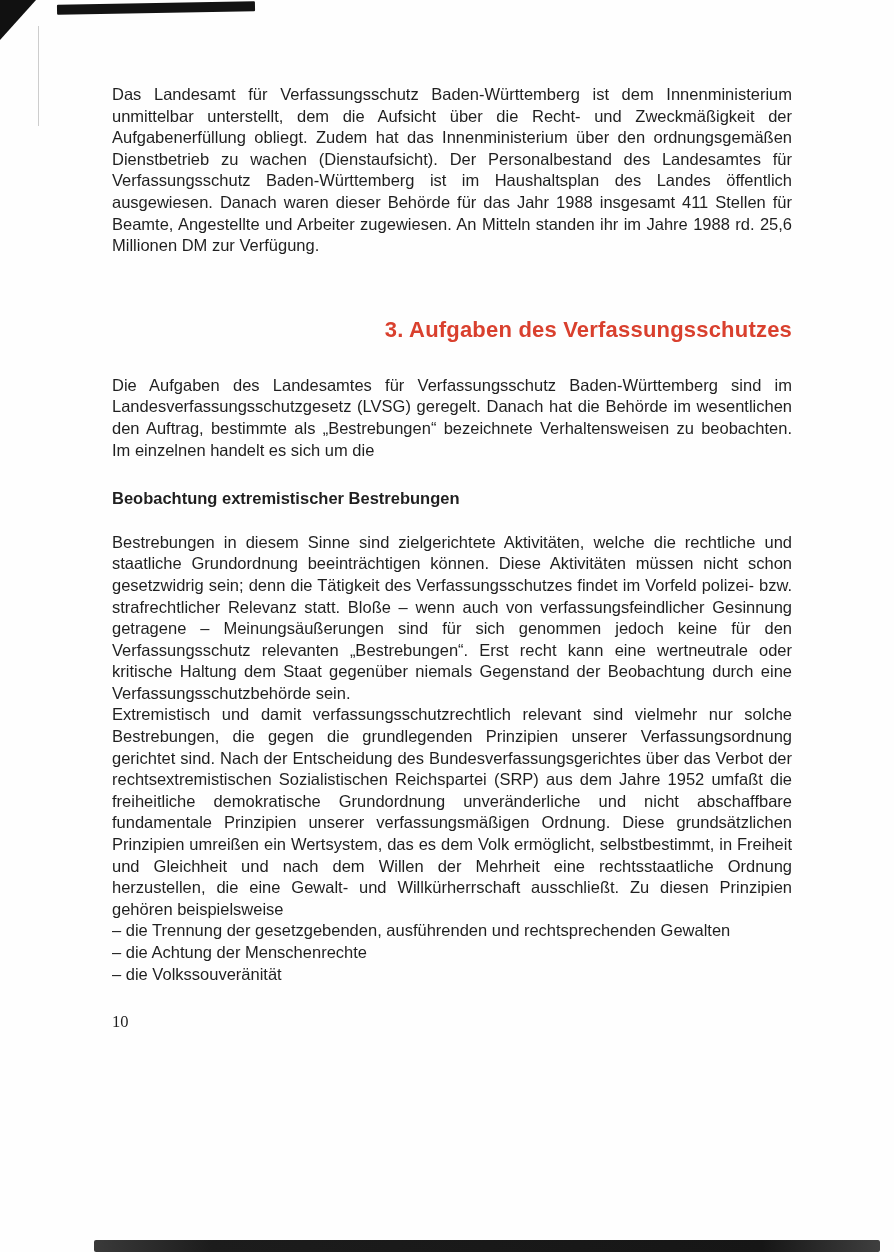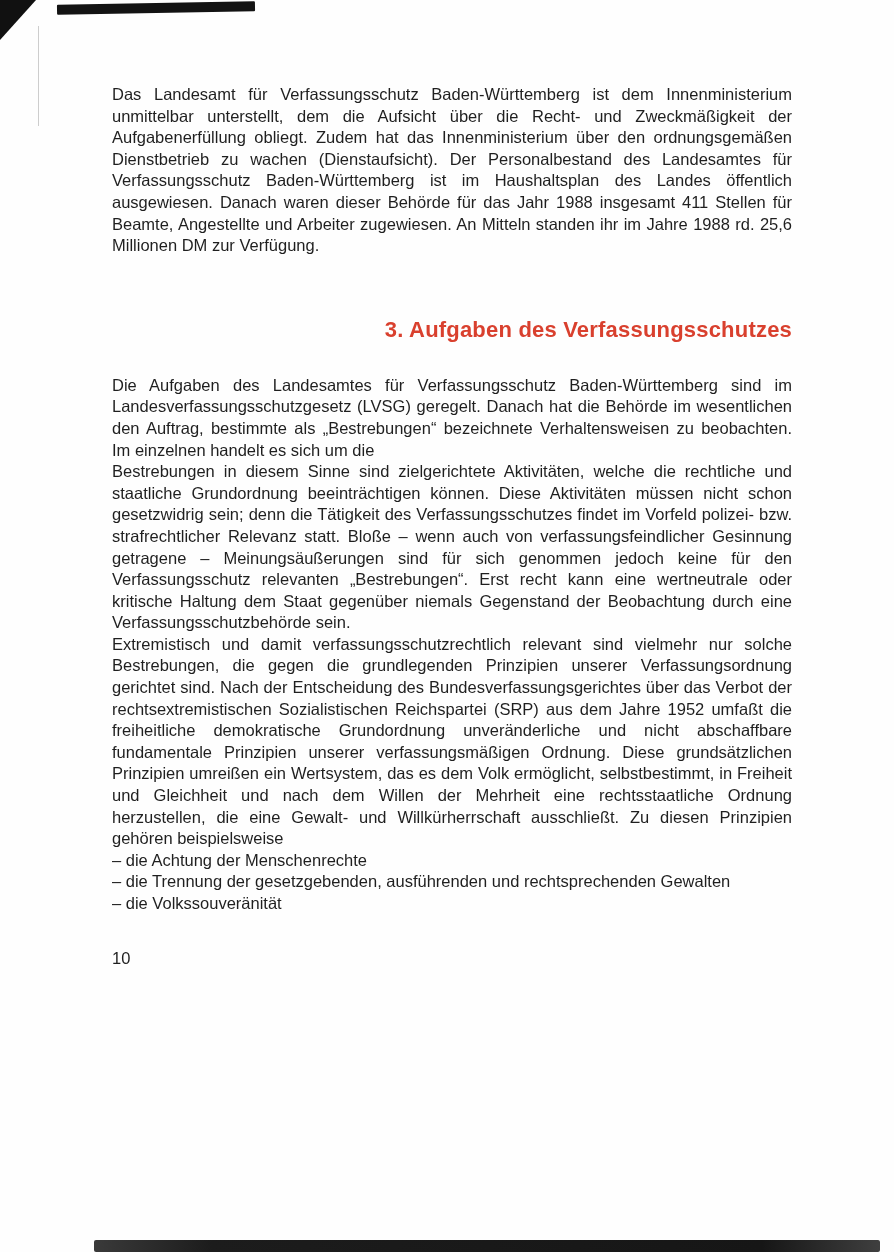--- a/index.html
+++ b/index.html
@@ -58,22 +58,23 @@
     margin: 0;
   }
 
   .list-item {
     text-align: justify;
     padding-left: 19px;
     text-indent: -19px;
   }
 
   .page-number {
-    margin-top: 33px;
+    margin-top: 26px;
     text-align: left;
+    font-family: Liberation Serif, serif;
   }
 
   
   .artifact-corner {
     position: absolute;
     left: 0;
     top: 0;
     width: 36px;
     height: 40px;
     background: #111;
@@ -111,28 +112,29 @@
 <body style="--accent: #d9402e; color: rgb(31, 31, 31);">
 
 <div class="page">
 
   <p class="body-text">Das Landesamt für Verfassungsschutz Baden-Württemberg ist dem Innenministerium unmittelbar unterstellt, dem die Aufsicht über die Recht- und Zweckmäßigkeit der Aufgabenerfüllung obliegt. Zudem hat das Innenministerium über den ordnungsgemäßen Dienstbetrieb zu wachen (Dienstaufsicht). Der Personalbestand des Landesamtes für Verfassungsschutz Baden-Württemberg ist im Haushaltsplan des Landes öffentlich ausgewiesen. Danach waren dieser Behörde für das Jahr 1988 insgesamt 411 Stellen für Beamte, Angestellte und Arbeiter zugewiesen. An Mitteln standen ihr im Jahre 1988 rd. 25,6 Millionen DM zur Verfügung.</p>
 
   <h1 class="section-heading">3. Aufgaben des Verfassungsschutzes</h1>
 
   <p class="body-text">Die Aufgaben des Landesamtes für Verfassungsschutz Baden-Württemberg sind im Landesverfassungsschutzgesetz (LVSG) geregelt. Danach hat die Behörde im wesentlichen den Auftrag, bestimmte als „Bestrebungen“ bezeichnete Verhaltensweisen zu beobachten. Im einzelnen handelt es sich um die</p>
 
+  <h2 class="subheading">Beobachtung extremistischer Bestrebungen</h2>
 
   <p class="body-text">Bestrebungen in diesem Sinne sind zielgerichtete Aktivitäten, welche die rechtliche und staatliche Grundordnung beeinträchtigen können. Diese Aktivitäten müssen nicht schon gesetzwidrig sein; denn die Tätigkeit des Verfassungsschutzes findet im Vorfeld polizei- bzw. strafrechtlicher Relevanz statt. Bloße – wenn auch von verfassungsfeindlicher Gesinnung getragene – Meinungsäußerungen sind für sich genommen jedoch keine für den Verfassungsschutz relevanten „Bestrebungen“. Erst recht kann eine wertneutrale oder kritische Haltung dem Staat gegenüber niemals Gegenstand der Beobachtung durch eine Verfassungsschutzbehörde sein.</p>
 
   <p class="body-text para-gap">Extremistisch und damit verfassungsschutzrechtlich relevant sind vielmehr nur solche Bestrebungen, die gegen die grundlegenden Prinzipien unserer Verfassungsordnung gerichtet sind. Nach der Entscheidung des Bundesverfassungsgerichtes über das Verbot der rechtsextremistischen Sozialistischen Reichspartei (SRP) aus dem Jahre 1952 umfaßt die freiheitliche demokratische Grundordnung unveränderliche und nicht abschaffbare fundamentale Prinzipien unserer verfassungsmäßigen Ordnung. Diese grundsätzlichen Prinzipien umreißen ein Wertsystem, das es dem Volk ermöglicht, selbstbestimmt, in Freiheit und Gleichheit und nach dem Willen der Mehrheit eine rechtsstaatliche Ordnung herzustellen, die eine Gewalt- und Willkürherrschaft ausschließt. Zu diesen Prinzipien gehören beispielsweise</p>
 
   <div class="list">
+    <div class="list-item">– die Trennung der gesetzgebenden, ausführenden und rechtsprechenden Gewalten</div>
     <div class="list-item">– die Achtung der Menschenrechte</div>
-    <div class="list-item">– die Trennung der gesetzgebenden, ausführenden und rechtsprechenden Gewalten</div>
     <div class="list-item">– die Volkssouveränität</div>
   </div>
 
   <div class="page-number">10</div>
 
 </div>
 
 <div class="artifact-corner"></div>
 <div class="artifact-top-bar"></div>
 <div class="artifact-left-line"></div>

